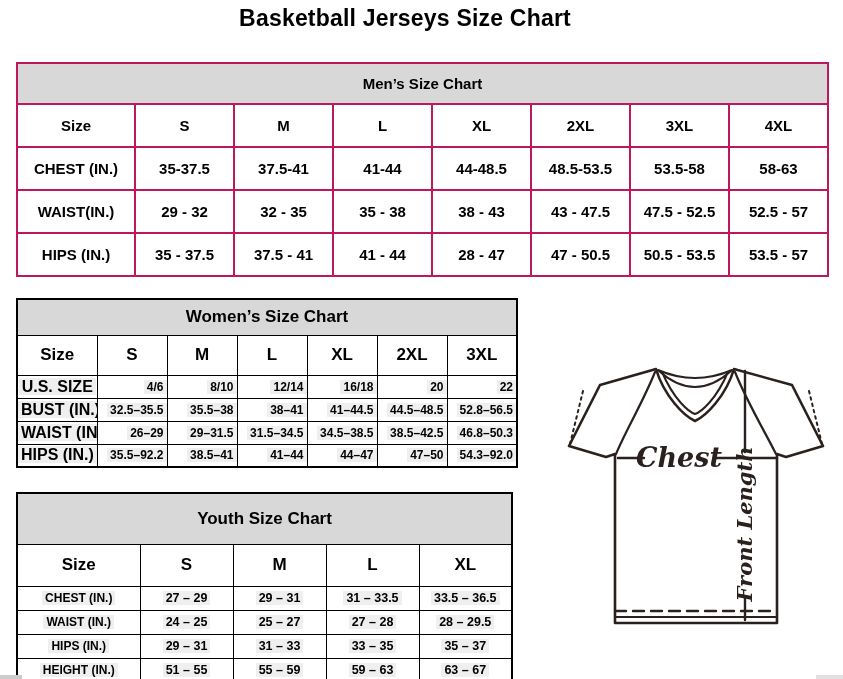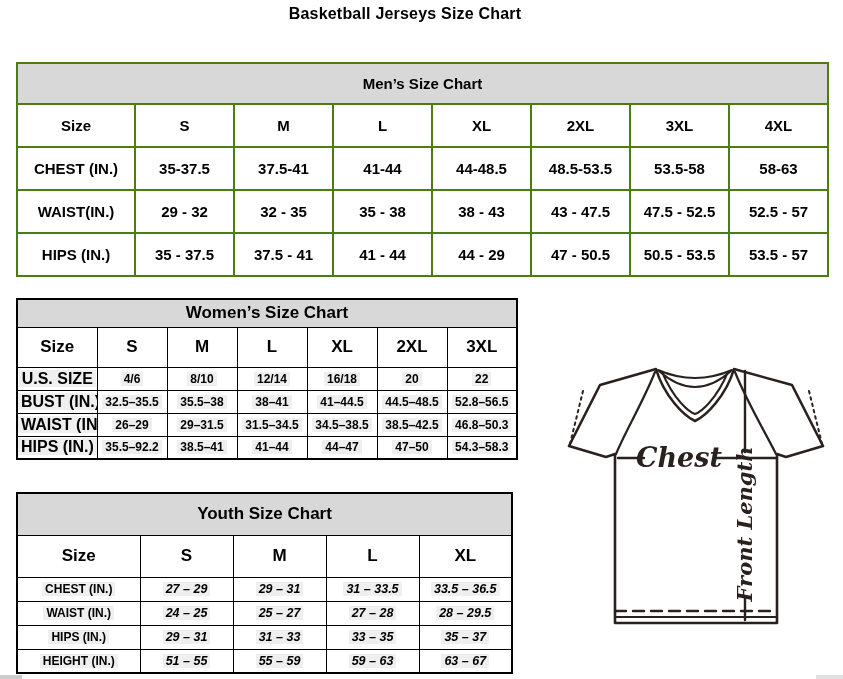--- a/index.html
+++ b/index.html
@@ -1,55 +1,55 @@
 <!DOCTYPE html>
 <html><head>
 <meta charset="utf-8">
 <style>
   html,body{margin:0;padding:0;background:#ffffff;}
   body{width:843px;height:679px;position:relative;overflow:hidden;
        font-family:"Liberation Sans",sans-serif;color:#000;}
   #canvas{position:absolute;left:0;top:0;width:843px;height:679px;}
 
   .page-title{position:absolute;left:0;top:5px;width:810px;text-align:center;
-    font-size:16px;font-weight:bold;letter-spacing:.2px;}
+    font-size:23px;font-weight:bold;letter-spacing:.2px;}
 
   table{position:absolute;border-collapse:collapse;table-layout:fixed;background:#fff;}
   td,th{text-align:center;vertical-align:middle;font-weight:bold;padding:0;
         overflow:hidden;white-space:nowrap;}
   .title-cell{background:#d8d8d8;font-size:17px;}
 
   
   #men{left:16px;top:62px;width:813px;border:2px solid #000;}
-  #men td,#men th{border:2px solid #4d7c0f;font-size:15px;}
+  #men td,#men th{border:2px solid #be185d;font-size:15px;}
   #men .title-row{height:41px;}
   #men .header-row{height:43px;}
   #men .data-row{height:43px;}
   #men col.label-col{width:118px;}
 
   
   #women{left:16px;top:298px;width:502px;border:2px solid #000;}
   #women td,#women th{border:1px solid #000;}
   #women th{font-size:17px;}
-  #women .title-row{height:28px;}
+  #women .title-row{height:36px;}
   #women .header-row{height:40px;}
   #women .data-row{height:23px;}
   #women .label-cell{font-size:16px;}
-  #women .value-cell{font-size:12px;}
+  #women .value-cell{font-size:12px;text-align:right;}
   #women col.label-col{width:80px;}
 
   
   #youth{left:16px;top:492px;width:497px;border:2px solid #000;}
   #youth td,#youth th{border:1px solid #000;}
   #youth th{font-size:17px;}
-  #youth .title-row{height:42px;}
+  #youth .title-row{height:51px;}
   #youth .header-row{height:42px;}
   #youth .data-row{height:24px;}
   #youth .label-cell{font-size:12px;}
-  #youth .value-cell{font-size:12.5px;font-style:italic;}
+  #youth .value-cell{font-size:12.5px;}
   #youth col.label-col{width:123px;}
 
   
   .hl{background:#efefef;padding:0 3px;}
   #men .hl{background:transparent;padding:0;}
 
   .jersey{position:absolute;left:556px;top:358px;width:287px;height:270px;}
   .jersey text{font-family:"DejaVu Serif","Liberation Serif",serif;
                font-style:italic;font-weight:bold;fill:#2a211e;}
 
@@ -107,21 +107,21 @@
           <td class="value-cell"><span class="hl">38 - 43</span></td>
           <td class="value-cell"><span class="hl">43 - 47.5</span></td>
           <td class="value-cell"><span class="hl">47.5 - 52.5</span></td>
           <td class="value-cell"><span class="hl">52.5 - 57</span></td>
         </tr>
         <tr class="data-row">
           <td class="label-cell"><span class="hl">HIPS (IN.)</span></td>
           <td class="value-cell"><span class="hl">35 - 37.5</span></td>
           <td class="value-cell"><span class="hl">37.5 - 41</span></td>
           <td class="value-cell"><span class="hl">41 - 44</span></td>
-          <td class="value-cell"><span class="hl">44 - 29</span></td>
+          <td class="value-cell"><span class="hl">28 - 47</span></td>
           <td class="value-cell"><span class="hl">47 - 50.5</span></td>
           <td class="value-cell"><span class="hl">50.5 - 53.5</span></td>
           <td class="value-cell"><span class="hl">53.5 - 57</span></td>
         </tr>
       </tbody>
     </table>
   <table id="women">
       <colgroup>
         <col class="label-col">
         <col>
@@ -171,21 +171,21 @@
           <td class="value-cell"><span class="hl">38.5–42.5</span></td>
           <td class="value-cell"><span class="hl">46.8–50.3</span></td>
         </tr>
         <tr class="data-row">
           <td class="label-cell"><span class="hl">HIPS (IN.)</span></td>
           <td class="value-cell"><span class="hl">35.5–92.2</span></td>
           <td class="value-cell"><span class="hl">38.5–41</span></td>
           <td class="value-cell"><span class="hl">41–44</span></td>
           <td class="value-cell"><span class="hl">44–47</span></td>
           <td class="value-cell"><span class="hl">47–50</span></td>
-          <td class="value-cell"><span class="hl">54.3–58.3</span></td>
+          <td class="value-cell"><span class="hl">54.3–92.0</span></td>
         </tr>
       </tbody>
     </table>
   <table id="youth">
       <colgroup>
         <col class="label-col">
         <col>
         <col>
         <col>
         <col>

